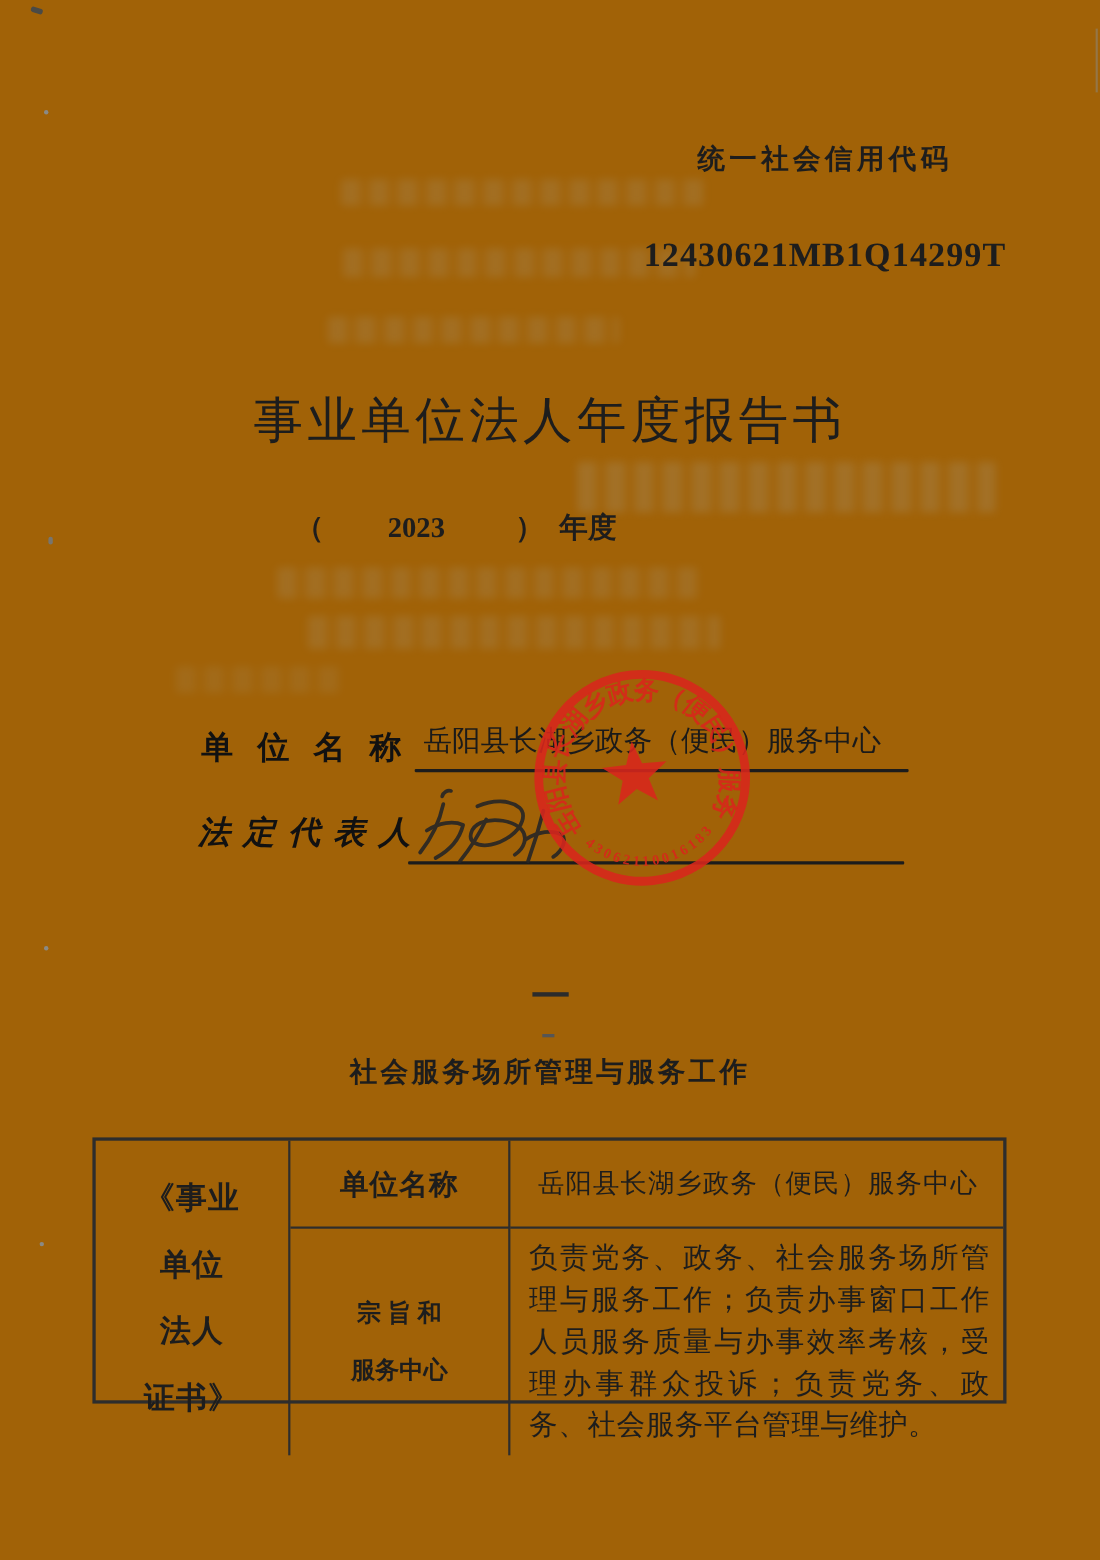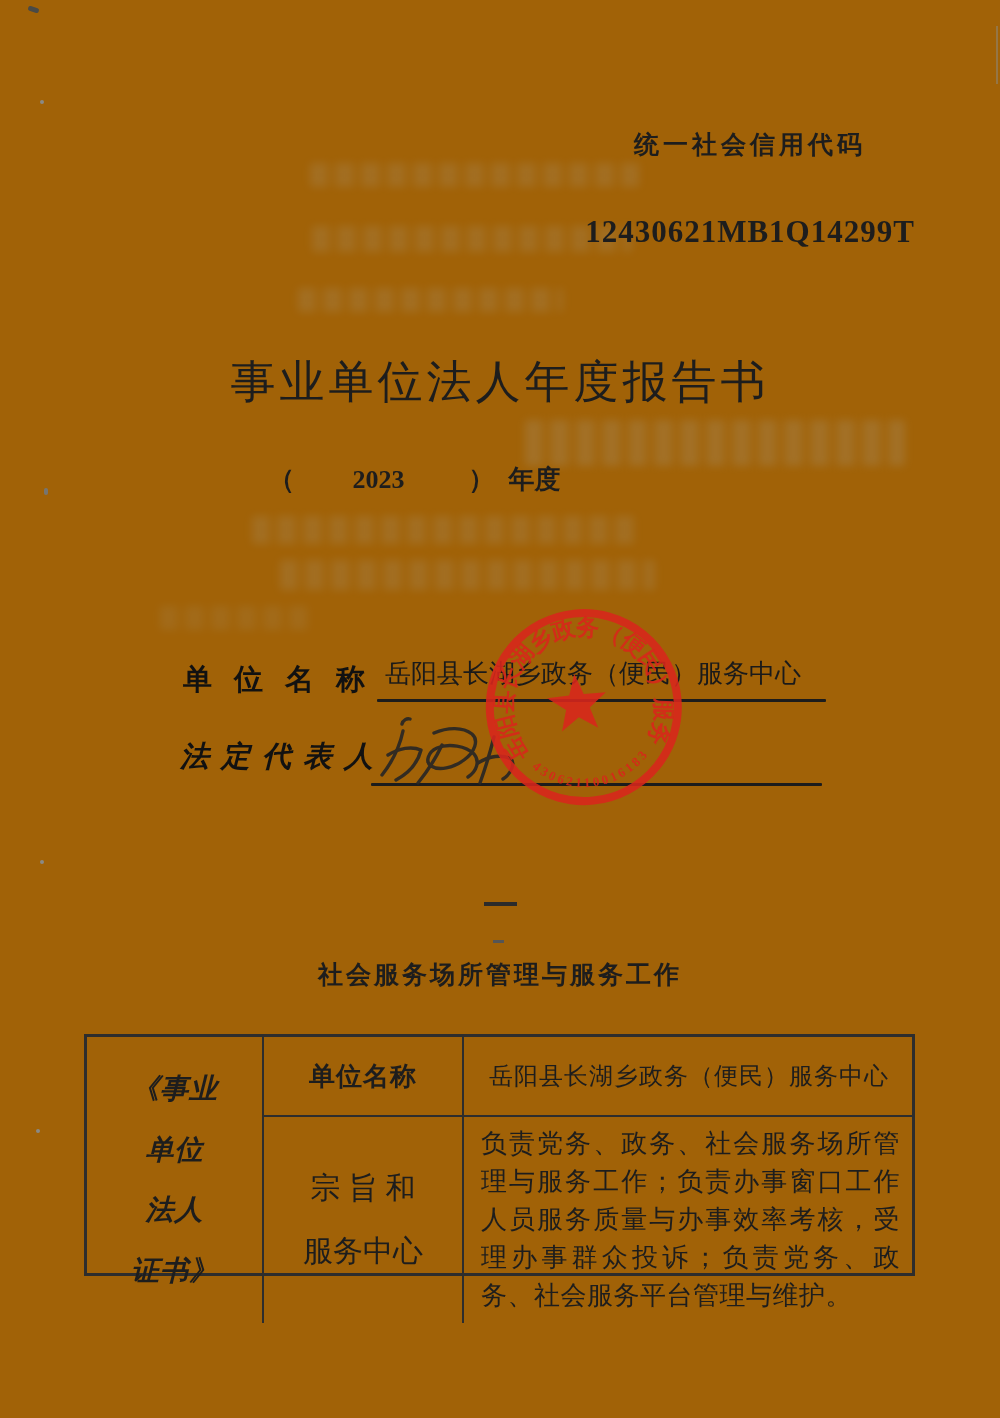--- a/index.html
+++ b/index.html
@@ -34,29 +34,29 @@
   .mid-dash{left:484px;top:902px;width:33px;height:4px;background:#2b2b2b;}
   .mid-dash-small{left:493px;top:940px;width:11px;height:3px;background:#555;}
   .issuer{left:0;top:958px;width:1000px;text-align:center;font-size:25px;font-weight:bold;letter-spacing:3px;}
   
   .cert-table{left:84px;top:1034px;width:831px;height:242px;
     border:3px solid #2d2d2d;box-sizing:border-box;
     display:grid;grid-template-columns:177px 200px 1fr;grid-template-rows:80px 1fr;}
   .cell{box-sizing:border-box;}
   .cell-cert{grid-row:1 / span 2;border-right:2.5px solid #2d2d2d;
     display:flex;flex-direction:column;justify-content:space-evenly;align-items:center;
-    padding:10px 0;font-style:italic;}
+    padding:10px 0;}
   .cert-line{font-size:28px;font-weight:bold;letter-spacing:1px;}
   .cell-r1l{border-right:2.5px solid #2d2d2d;border-bottom:2.5px solid #2d2d2d;
     display:flex;align-items:center;justify-content:center;font-size:26px;font-weight:bold;letter-spacing:1px;}
   .cell-r1v{border-bottom:2.5px solid #2d2d2d;display:flex;align-items:center;
     padding-left:25px;font-size:24px;letter-spacing:1px;}
   .cell-r2l{border-right:2.5px solid #2d2d2d;
     display:flex;flex-direction:column;justify-content:center;align-items:center;gap:22px;
-    font-size:30px;font-weight:normal;}
+    font-size:22px;font-weight:bold;}
   .cell-r2v{display:flex;align-items:center;padding:8px 12px 8px 17px;
     font-size:26px;line-height:38px;text-align:justify;letter-spacing:0.5px;}
   
   .seal{left:479px;top:601px;width:212px;height:216px;opacity:.95;transform:rotate(-6deg);}
   
   .signature{left:372px;top:703px;width:205px;height:102px;}
   
   .ghost{position:absolute;filter:blur(4px);opacity:.5;border-radius:3px;
     background:repeating-linear-gradient(90deg,rgba(170,168,158,.35) 0 17px,rgba(170,168,158,.06) 17px 26px);}
   .speck{position:absolute;background:#8a8a86;border-radius:50%;}

